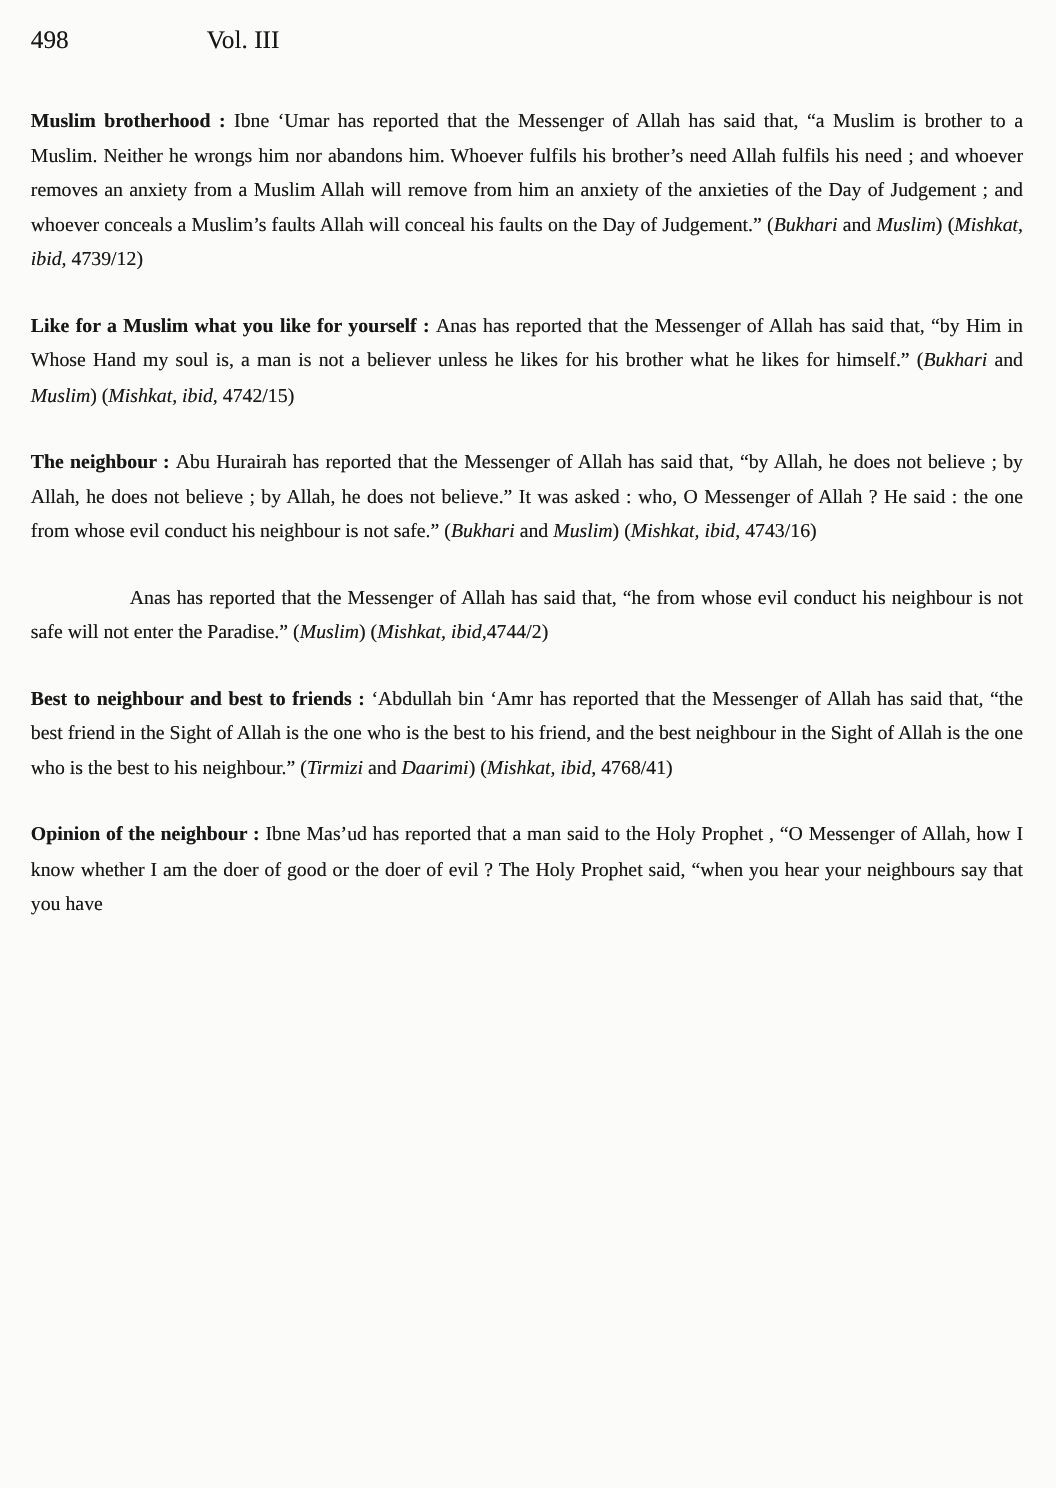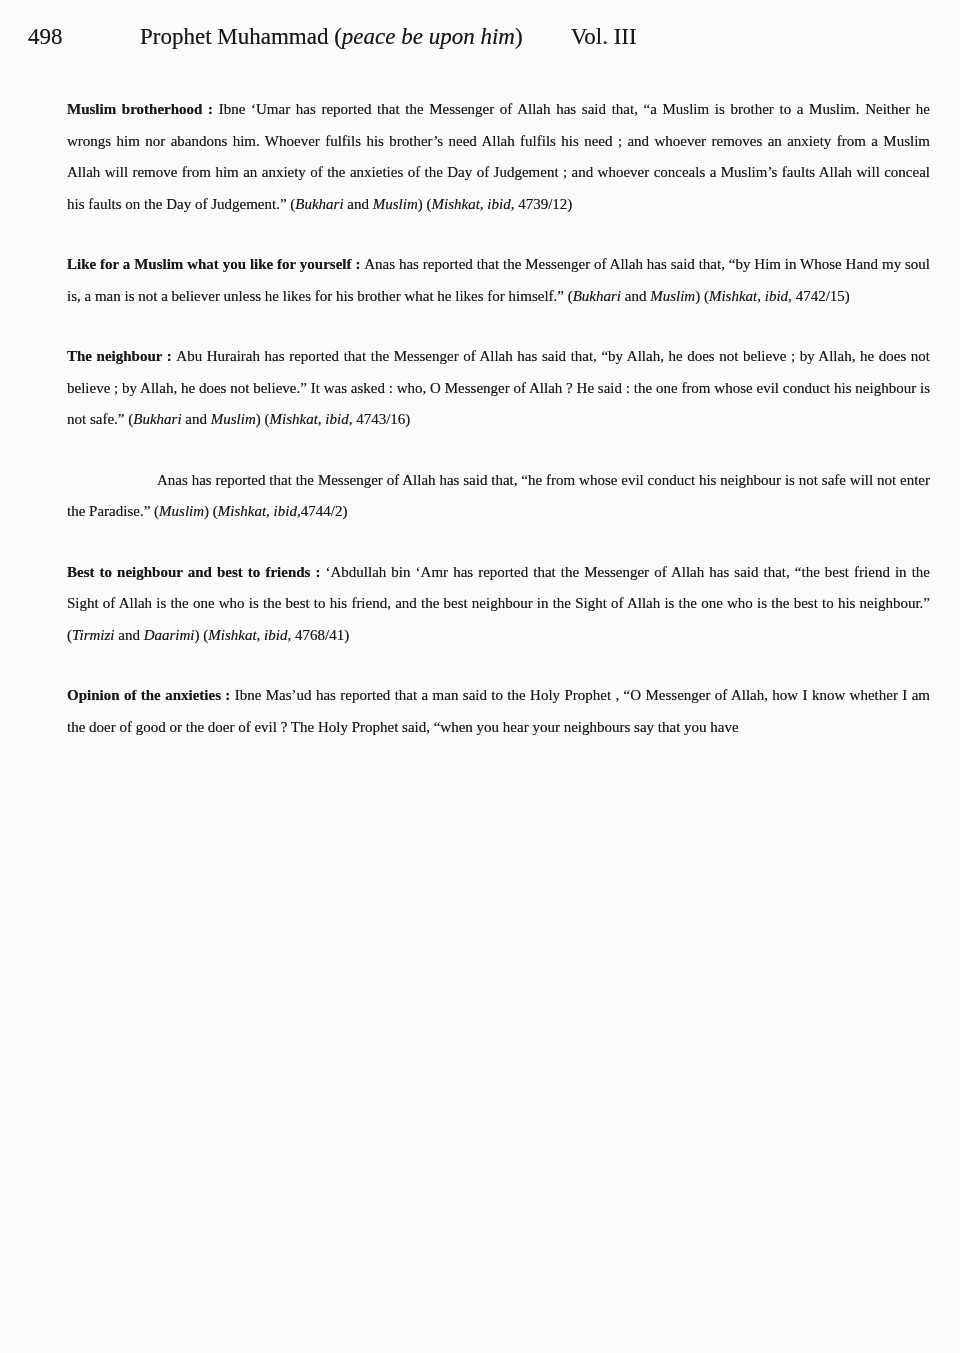--- a/index.html
+++ b/index.html
@@ -30,48 +30,46 @@
   }
   .page-number {
     display: inline-block;
     width: 112px;
   }
   .volume-label {
     margin-left: 48px;
   }
   .page-body {
     margin-top: 42px;
-    font-size: 15px;
+    font-size: 18px;
     line-height: 31.5px;
     text-align: justify;
-    margin-left: 39px;
   }
   .page-body p {
     margin: 0 0 29px 0;
   }
   .page-body p.indent {
     text-indent: 90px;
   }
   .page-body span.b { font-weight: bold; }
   .page-body span.i { font-style: italic; }
   .book-title .i { font-style: italic; }
 </style>
 </head>
 <body>
 
 <div class="page">
 
   <header class="page-header">
     <span class="page-number">498</span>
-    <span class="book-title"><span>Prophet Muhammad (</span><span class="i">peace be upon him</span><span>)</span></span>
     <span class="volume-label">Vol. III</span>
   </header>
 
   <main class="page-body">
     <p><span class="b">Muslim brotherhood : </span><span>Ibne ‘Umar has reported that the Messenger of Allah has said that, “a Muslim is brother to a Muslim. Neither he wrongs him nor abandons him. Whoever fulfils his brother’s need Allah fulfils his need ; and whoever removes an anxiety from a Muslim Allah will remove from him an anxiety of the anxieties of the Day of Judgement ; and whoever conceals a Muslim’s faults Allah will conceal his faults on the Day of Judgement.” (</span><span class="i">Bukhari</span><span> and </span><span class="i">Muslim</span><span>) (</span><span class="i">Mishkat, ibid,</span><span> 4739/12)</span></p>
     <p><span class="b">Like for a Muslim what you like for yourself : </span><span>Anas has reported that the Messenger of Allah has said that, “by Him in Whose Hand my soul is, a man is not a believer unless he likes for his brother what he likes for himself.” (</span><span class="i">Bukhari</span><span> and </span><span class="i">Muslim</span><span>) (</span><span class="i">Mishkat, ibid,</span><span> 4742/15)</span></p>
     <p><span class="b">The neighbour : </span><span>Abu Hurairah has reported that the Messenger of Allah has said that, “by Allah, he does not believe ; by Allah, he does not believe ; by Allah, he does not believe.” It was asked : who, O Messenger of Allah ? He said : the one from whose evil conduct his neighbour is not safe.” (</span><span class="i">Bukhari</span><span> and </span><span class="i">Muslim</span><span>) (</span><span class="i">Mishkat, ibid,</span><span> 4743/16)</span></p>
     <p class="indent"><span>Anas has reported that the Messenger of Allah has said that, “he from whose evil conduct his neighbour is not safe will not enter the Paradise.” (</span><span class="i">Muslim</span><span>) (</span><span class="i">Mishkat, ibid,</span><span>4744/2)</span></p>
     <p><span class="b">Best to neighbour and best to friends : </span><span>‘Abdullah bin ‘Amr has reported that the Messenger of Allah has said that, “the best friend in the Sight of Allah is the one who is the best to his friend, and the best neighbour in the Sight of Allah is the one who is the best to his neighbour.” (</span><span class="i">Tirmizi</span><span> and </span><span class="i">Daarimi</span><span>)  (</span><span class="i">Mishkat, ibid,</span><span> 4768/41)</span></p>
-    <p><span class="b">Opinion of the anxieties : </span><span>Ibne Mas’ud has reported that a man said to the Holy Prophet , “O Messenger of Allah, how I know whether I am the doer of good or the doer of evil ? The Holy Prophet said, “when you hear your neighbours say that you have</span></p>
+    <p><span class="b">Opinion of the neighbour : </span><span>Ibne Mas’ud has reported that a man said to the Holy Prophet , “O Messenger of Allah, how I know whether I am the doer of good or the doer of evil ? The Holy Prophet said, “when you hear your neighbours say that you have</span></p>
   </main>
 
 </div>
 
 </body></html>

